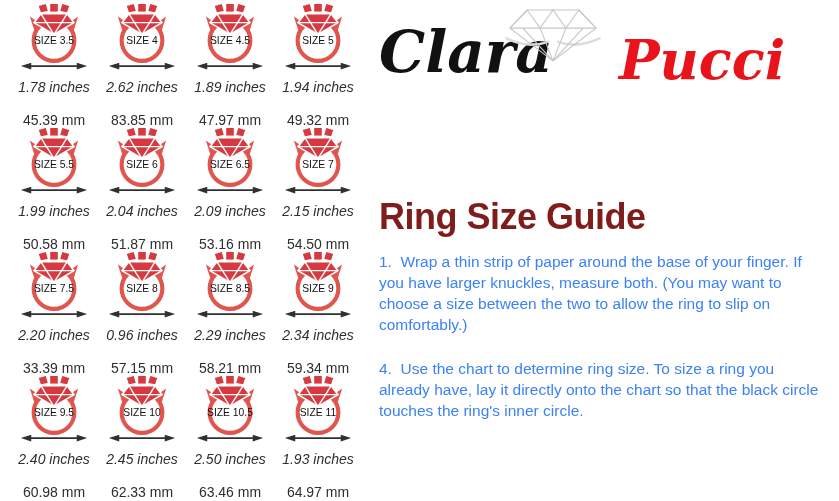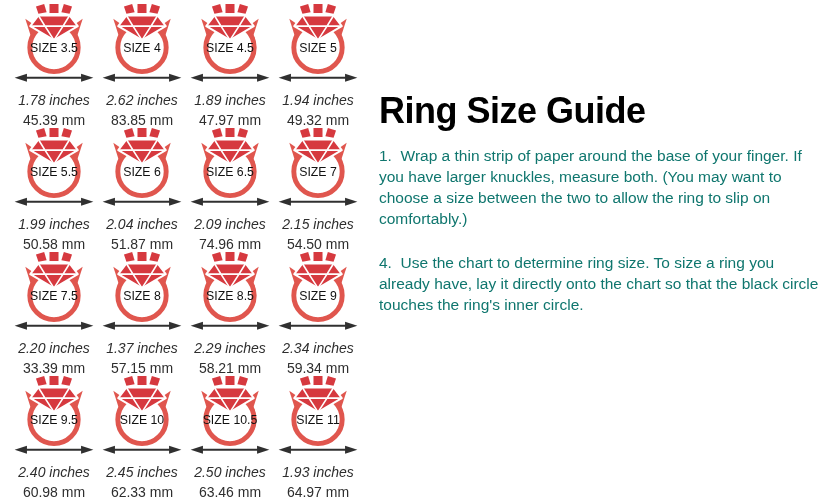--- a/index.html
+++ b/index.html
@@ -36,21 +36,21 @@
     font-size: 15px;
     fill: #111111;
   }
   .arrow-line { stroke: var(--arrow_dark, #303030); stroke-width: 2.4; }
   .arrow-head { fill: var(--arrow_dark, #303030); }
   .ring-inches, .ring-mm {
     font-size: 14px;
     line-height: 16px;
     color: #2e2e2e;
     text-align: center;
-    margin-top: 4px;
+    margin-top: 17px;
   }
   .ring-inches { margin-top: 6px; font-style: italic; }
 
   
   .right-panel {
     flex: 1;
     padding: 4px 12px 0 10px;
   }
   .brand { position: relative; height: 106px; }
   .brand-clara, .brand-pucci {
@@ -66,27 +66,27 @@
   .sketch-line { fill: none; stroke: var(--sketch_gray, #c6c6c6); stroke-width: 1.3; }
   .sketch-swoosh { fill: none; stroke: #dcdcdc; stroke-width: 3; stroke-linecap: round; }
 
   .guide-title {
     margin-top: 86px;
     margin-bottom: 14px;
     font-size: 36px;
     line-height: 1.15;
     font-weight: bold;
     letter-spacing: -0.5px;
-    color: #000000;
+    color: #7f1d1d;
   }
   .steps { width: 448px; }
   .step {
     font-size: 15.5px;
     line-height: 21px;
-    color: #0f766e;
+    color: #3b82f6;
     margin: 0 0 23px 0;
     white-space: pre-wrap;
   }
 </style>
 </head>
 <body>
 
 <div class="page">
 
   <div class="chart-panel">
@@ -227,21 +227,21 @@
       <rect class="sparkle" x="44.5" y="0" width="11" height="11"></rect>
       <polygon class="sparkle" points="72,3 62,0 59,10 69,12"></polygon>
       <text class="ring-size-text" x="50" y="58" text-anchor="middle">SIZE 6.5</text>
       <g>
         <line class="arrow-line" x1="10" y1="90" x2="90" y2="90"></line>
         <polygon class="arrow-head" points="2,90 17,85.2 17,94.8"></polygon>
         <polygon class="arrow-head" points="98,90 83,85.2 83,94.8"></polygon>
       </g>
     </svg>
     <div class="ring-inches">2.09 inches</div>
-    <div class="ring-mm">74.96 mm</div>
+    <div class="ring-mm">53.16 mm</div>
   </div>
 
   <div class="ring-cell">
     <svg class="ring-svg" viewBox="0 0 100 100">
       <circle class="ring-band" cx="50" cy="53" r="29.5"></circle>
       <polygon class="prong" points="15,18 32,30 22,40"></polygon>
       <polygon class="prong" points="85,18 68,30 78,40"></polygon>
       <polygon class="gem" points="31,14 69,14 79,27 50,44 21,27"></polygon>
       <path class="gem-facet" d="M31,14 L39,27 M69,14 L61,27 M21,27 L79,27 M39,27 L50,44 M61,27 L50,44"></path>
       <polygon class="sparkle" points="28,3 38,0 41,10 31,12"></polygon>
@@ -289,21 +289,21 @@
       <polygon class="sparkle" points="28,3 38,0 41,10 31,12"></polygon>
       <rect class="sparkle" x="44.5" y="0" width="11" height="11"></rect>
       <polygon class="sparkle" points="72,3 62,0 59,10 69,12"></polygon>
       <text class="ring-size-text" x="50" y="58" text-anchor="middle">SIZE 8</text>
       <g>
         <line class="arrow-line" x1="10" y1="90" x2="90" y2="90"></line>
         <polygon class="arrow-head" points="2,90 17,85.2 17,94.8"></polygon>
         <polygon class="arrow-head" points="98,90 83,85.2 83,94.8"></polygon>
       </g>
     </svg>
-    <div class="ring-inches">1.37 inches</div>
+    <div class="ring-inches">0.96 inches</div>
     <div class="ring-mm">57.15 mm</div>
   </div>
 
   <div class="ring-cell">
     <svg class="ring-svg" viewBox="0 0 100 100">
       <circle class="ring-band" cx="50" cy="53" r="29.5"></circle>
       <polygon class="prong" points="15,18 32,30 22,40"></polygon>
       <polygon class="prong" points="85,18 68,30 78,40"></polygon>
       <polygon class="gem" points="31,14 69,14 79,27 50,44 21,27"></polygon>
       <path class="gem-facet" d="M31,14 L39,27 M69,14 L61,27 M21,27 L79,27 M39,27 L50,44 M61,27 L50,44"></path>
@@ -421,20 +421,35 @@
         <polygon class="arrow-head" points="2,90 17,85.2 17,94.8"></polygon>
         <polygon class="arrow-head" points="98,90 83,85.2 83,94.8"></polygon>
       </g>
     </svg>
     <div class="ring-inches">1.93 inches</div>
     <div class="ring-mm">64.97 mm</div>
   </div>
 </div>
 
   <div class="right-panel">
+    <div class="brand">
+      <span class="brand-clara">Clara</span>
+      <svg class="brand-diamond" viewBox="0 0 120 72">
+        <path class="sketch-swoosh" d="M6,40 Q32,52 54,44"></path>
+        <path class="sketch-swoosh" d="M114,40 Q88,52 66,44"></path>
+        <polygon class="sketch-line" points="10,28 30,7 90,7 110,28 60,66"></polygon>
+        <polyline class="sketch-line" points="10,28 30,7 45,28 60,7 75,28 90,7 110,28"></polyline>
+        <line class="sketch-line" x1="10" y1="28" x2="110" y2="28"></line>
+        <line class="sketch-line" x1="60" y1="66" x2="45" y2="28"></line>
+        <line class="sketch-line" x1="60" y1="66" x2="75" y2="28"></line>
+        <line class="sketch-line" x1="60" y1="66" x2="25" y2="28"></line>
+        <line class="sketch-line" x1="60" y1="66" x2="95" y2="28"></line>
+      </svg>
+      <span class="brand-pucci">Pucci</span>
+    </div>
 
     <h1 class="guide-title">Ring Size Guide</h1>
 
     <div class="steps">
   <p class="step">1.  Wrap a thin strip of paper around the base of your finger. If you have larger knuckles, measure both. (You may want to choose a size between the two to allow the ring to slip on comfortably.)</p>
 
 
 
   <p class="step">4.  Use the chart to determine ring size. To size a ring you already have, lay it directly onto the chart so that the black circle touches the ring's inner circle.</p>
 </div>

